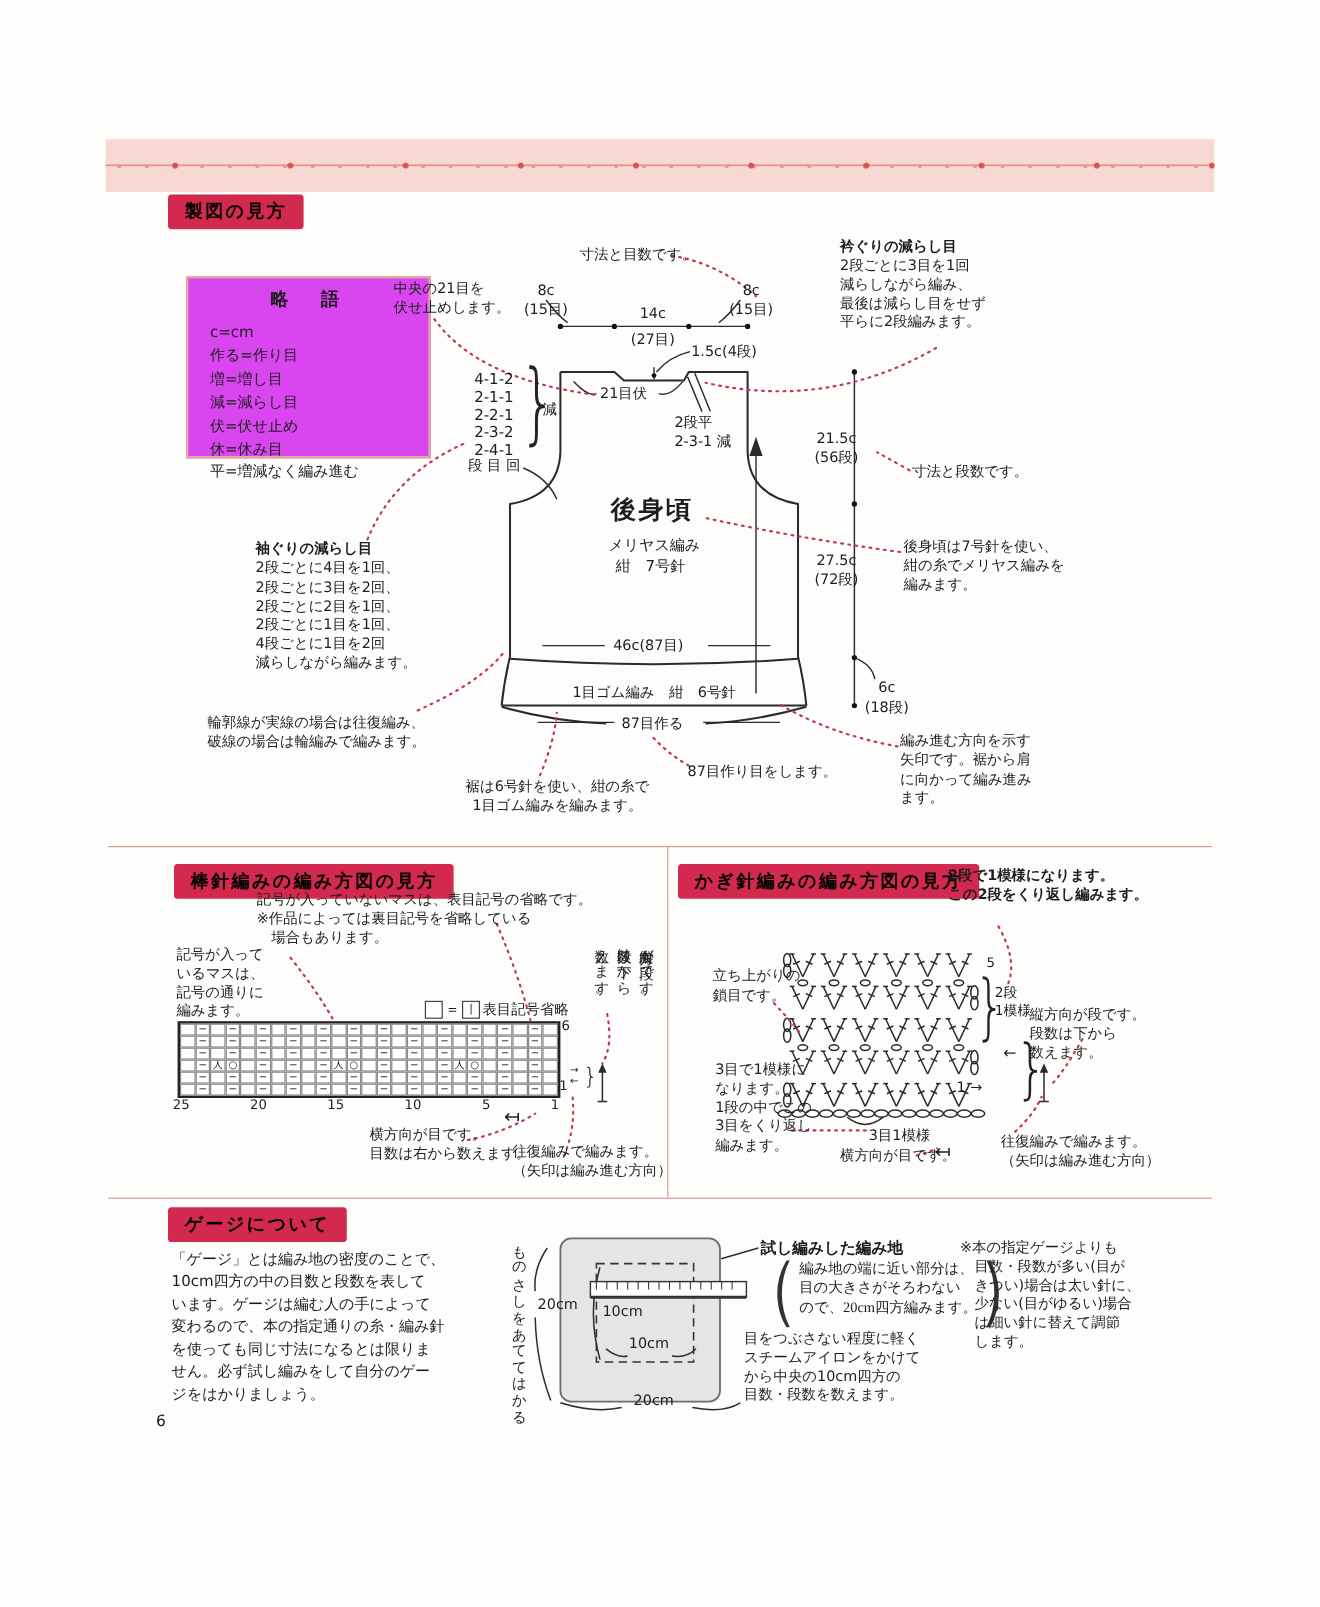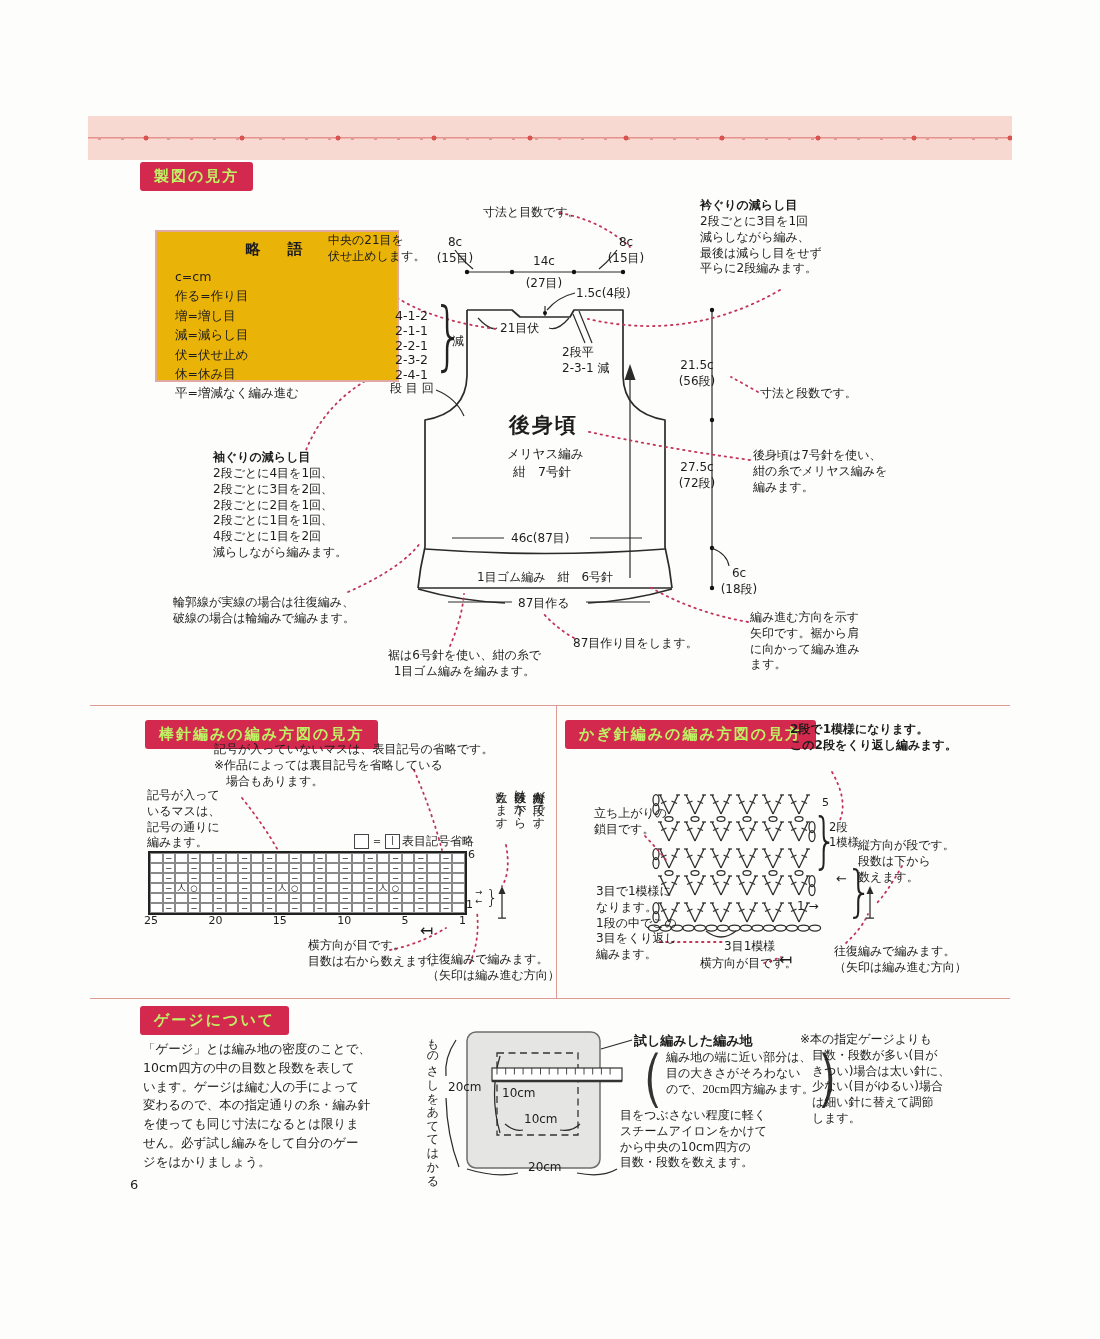--- a/index.html
+++ b/index.html
@@ -7,30 +7,30 @@
   #page{position:relative;width:1100px;height:1339px;background:#fdfdfb;overflow:hidden;
         font-family:"DejaVu Sans","Liberation Sans",sans-serif;color:var(--ink);}
   .banner{position:absolute;left:88px;top:116px;width:924px;height:44px;background:#f8d9d1;
      background-image:
        radial-gradient(circle, #d9534f 0 2.2px, rgba(0,0,0,0) 2.8px),
        radial-gradient(circle, #e29a92 0 1.5px, rgba(0,0,0,0) 2px),
        linear-gradient(#e4928b,#e4928b);
      background-size:96px 6px,23px 5px,100% 1.5px;
      background-position:10px 50%,0 50%,0 50%;
      background-repeat:repeat-x;}
-  .badge{position:absolute;background:var(--accent);color:#bef264;font-weight:bold;font-size:15px;
+  .badge{position:absolute;background:var(--accent);color:#000000;font-weight:bold;font-size:15px;
      padding:5px 14px;border-radius:3px;letter-spacing:2px;white-space:nowrap;}
   .lbl{position:absolute;font-size:12px;line-height:1.32;white-space:pre-line;color:var(--ink);}
   .b{font-weight:bold;}
   .c{text-align:center;}
   .r{text-align:right;}
   .vert{writing-mode:vertical-rl;}
   .brace{position:absolute;font-weight:200;color:#222;line-height:1;}
-  .abbrev{position:absolute;left:155px;top:230px;width:244px;height:152px;border:2px solid #e0a9a2;
-     background:#eab308;padding:8px 0 0 18px;box-sizing:border-box;}
+  .abbrev{position:absolute;left:155px;top:230px;width:204px;height:152px;border:2px solid #e0a9a2;
+     background:#d946ef;padding:8px 0 0 18px;box-sizing:border-box;}
   .abbrev h3{margin:0 18px 8px 0;text-align:center;font-size:15px;letter-spacing:6px;}
   .abbrev div{font-size:12.5px;line-height:1.55;}
   .hr{position:absolute;background:#dd9b94;}
   #knit-grid{position:absolute;left:148px;top:851px;display:grid;
      grid-template-columns:repeat(25,12.6px);grid-auto-rows:10px;border:2px solid #222;background:#fff;}
   .kcell{border:0.5px solid #8a8a8a;display:flex;align-items:center;justify-content:center;
      font-size:8.5px;color:#111;overflow:hidden;}
   .colnums{position:absolute;left:144px;top:914px;width:322px;display:flex;justify-content:space-between;
      font-size:11px;}
   .lbox{display:inline-flex;width:13px;height:13px;border:1.5px solid #444;align-items:center;

